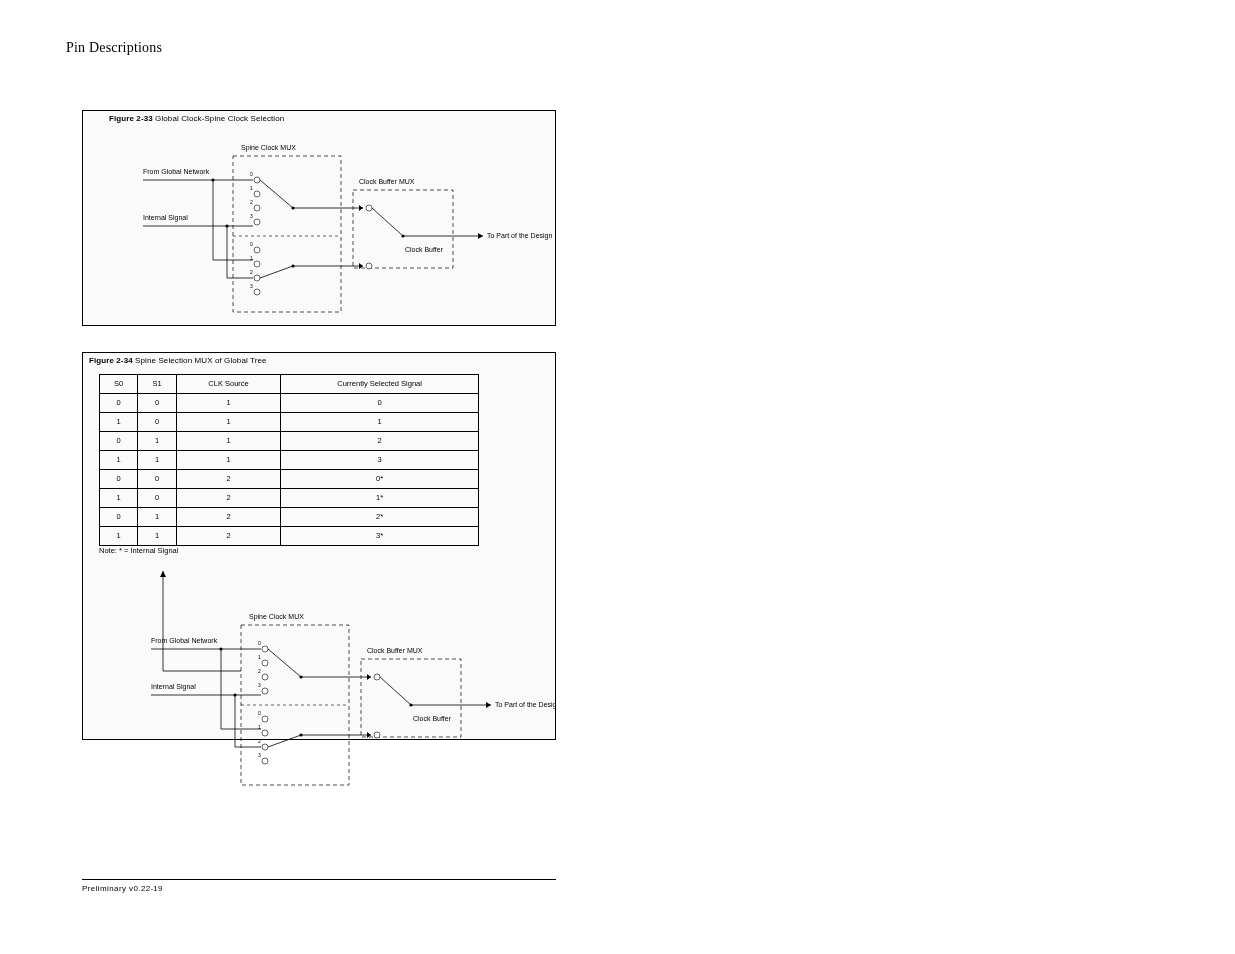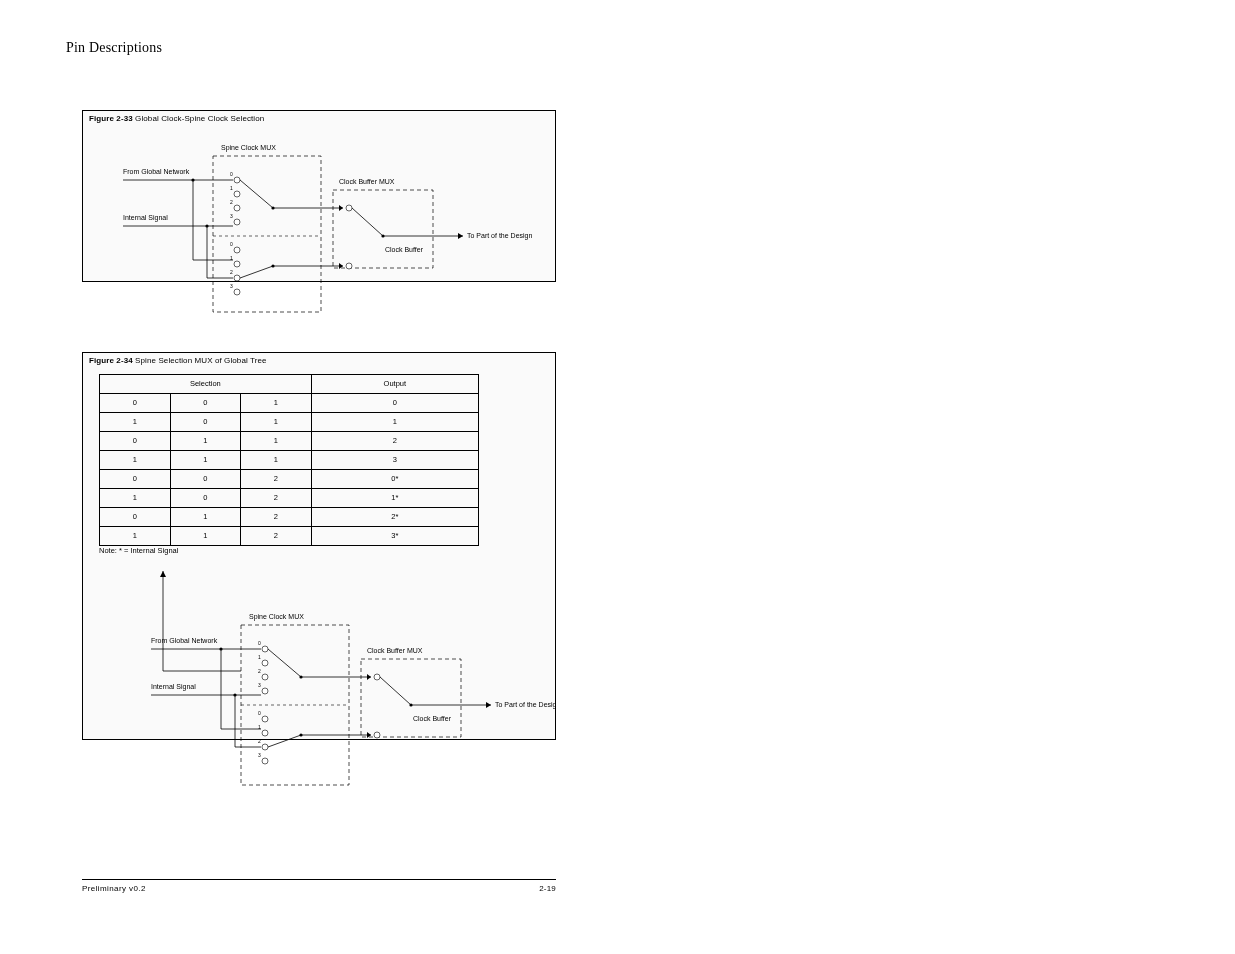--- a/index.html
+++ b/index.html
@@ -76,37 +76,36 @@
     font-size: 7.5px;
     margin-left: 16px;
   }
   .footer {
     position: absolute;
     left: 82px;
     width: 474px;
     top: 879px;
     border-top: 1px solid #000;
     display: flex;
-    justify-content: space-between;
     font-family: Arial, Helvetica, sans-serif;
     font-size: 8px;
     letter-spacing: 0.4px;
     padding-top: 4px;
   }
   .footer .pgnum {
     letter-spacing: 0.2px;
   }
 </style>
 </head>
 <body>
 
 <div class="page">
   <div class="page-header">Pin Descriptions</div>
 
-  <div class="figure" style="top:110px; height:172px;">
+  <div class="figure" style="top:110px; height:216px;padding-left:20px;">
     <div class="fig-caption-top">
       <span class="fig-num">Figure 2-33</span>
       <span>Global Clock-Spine Clock Selection</span>
     </div>
     <div class="fig-body">
       <svg width="472" height="196" viewBox="0 0 472 196">
 
         <rect x="130" y="28" width="108" height="156" fill="none" stroke="#000" stroke-dasharray="4 3" stroke-width="0.7"></rect>
         <rect x="250" y="62" width="100" height="78" fill="none" stroke="#000" stroke-dasharray="4 3" stroke-width="0.7"></rect>
 
@@ -171,22 +170,24 @@
 
   <div class="figure" style="top:352px; height:388px;">
     <div class="fig-caption-top">
       <span class="fig-num">Figure 2-34</span>
       <span>Spine Selection MUX of Global Tree</span>
     </div>
 
     <table class="truth-table">
       <thead>
         <tr>
-          <th colspan="3">Selection</th>
-          <th colspan="2">Output</th>
+          <th>S0</th>
+          <th>S1</th>
+          <th>CLK Source</th>
+          <th colspan="2">Currently Selected Signal</th>
         </tr>
       </thead>
       <tbody id="truth-body">
           <tr>
             <td>0</td>
             <td>0</td>
             <td>1</td>
             <td colspan="2">0</td>
           </tr>
           <tr>

